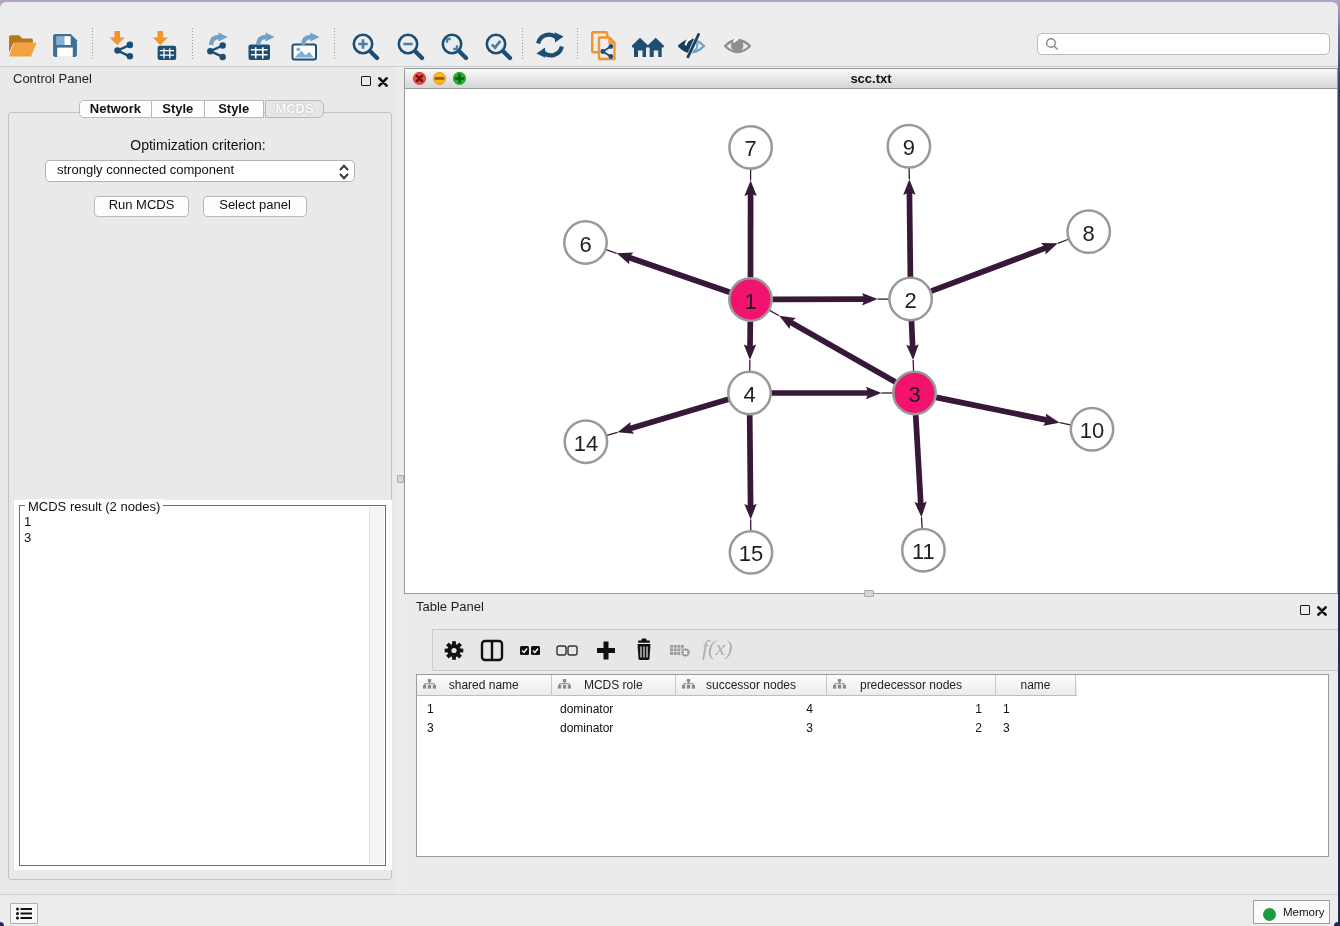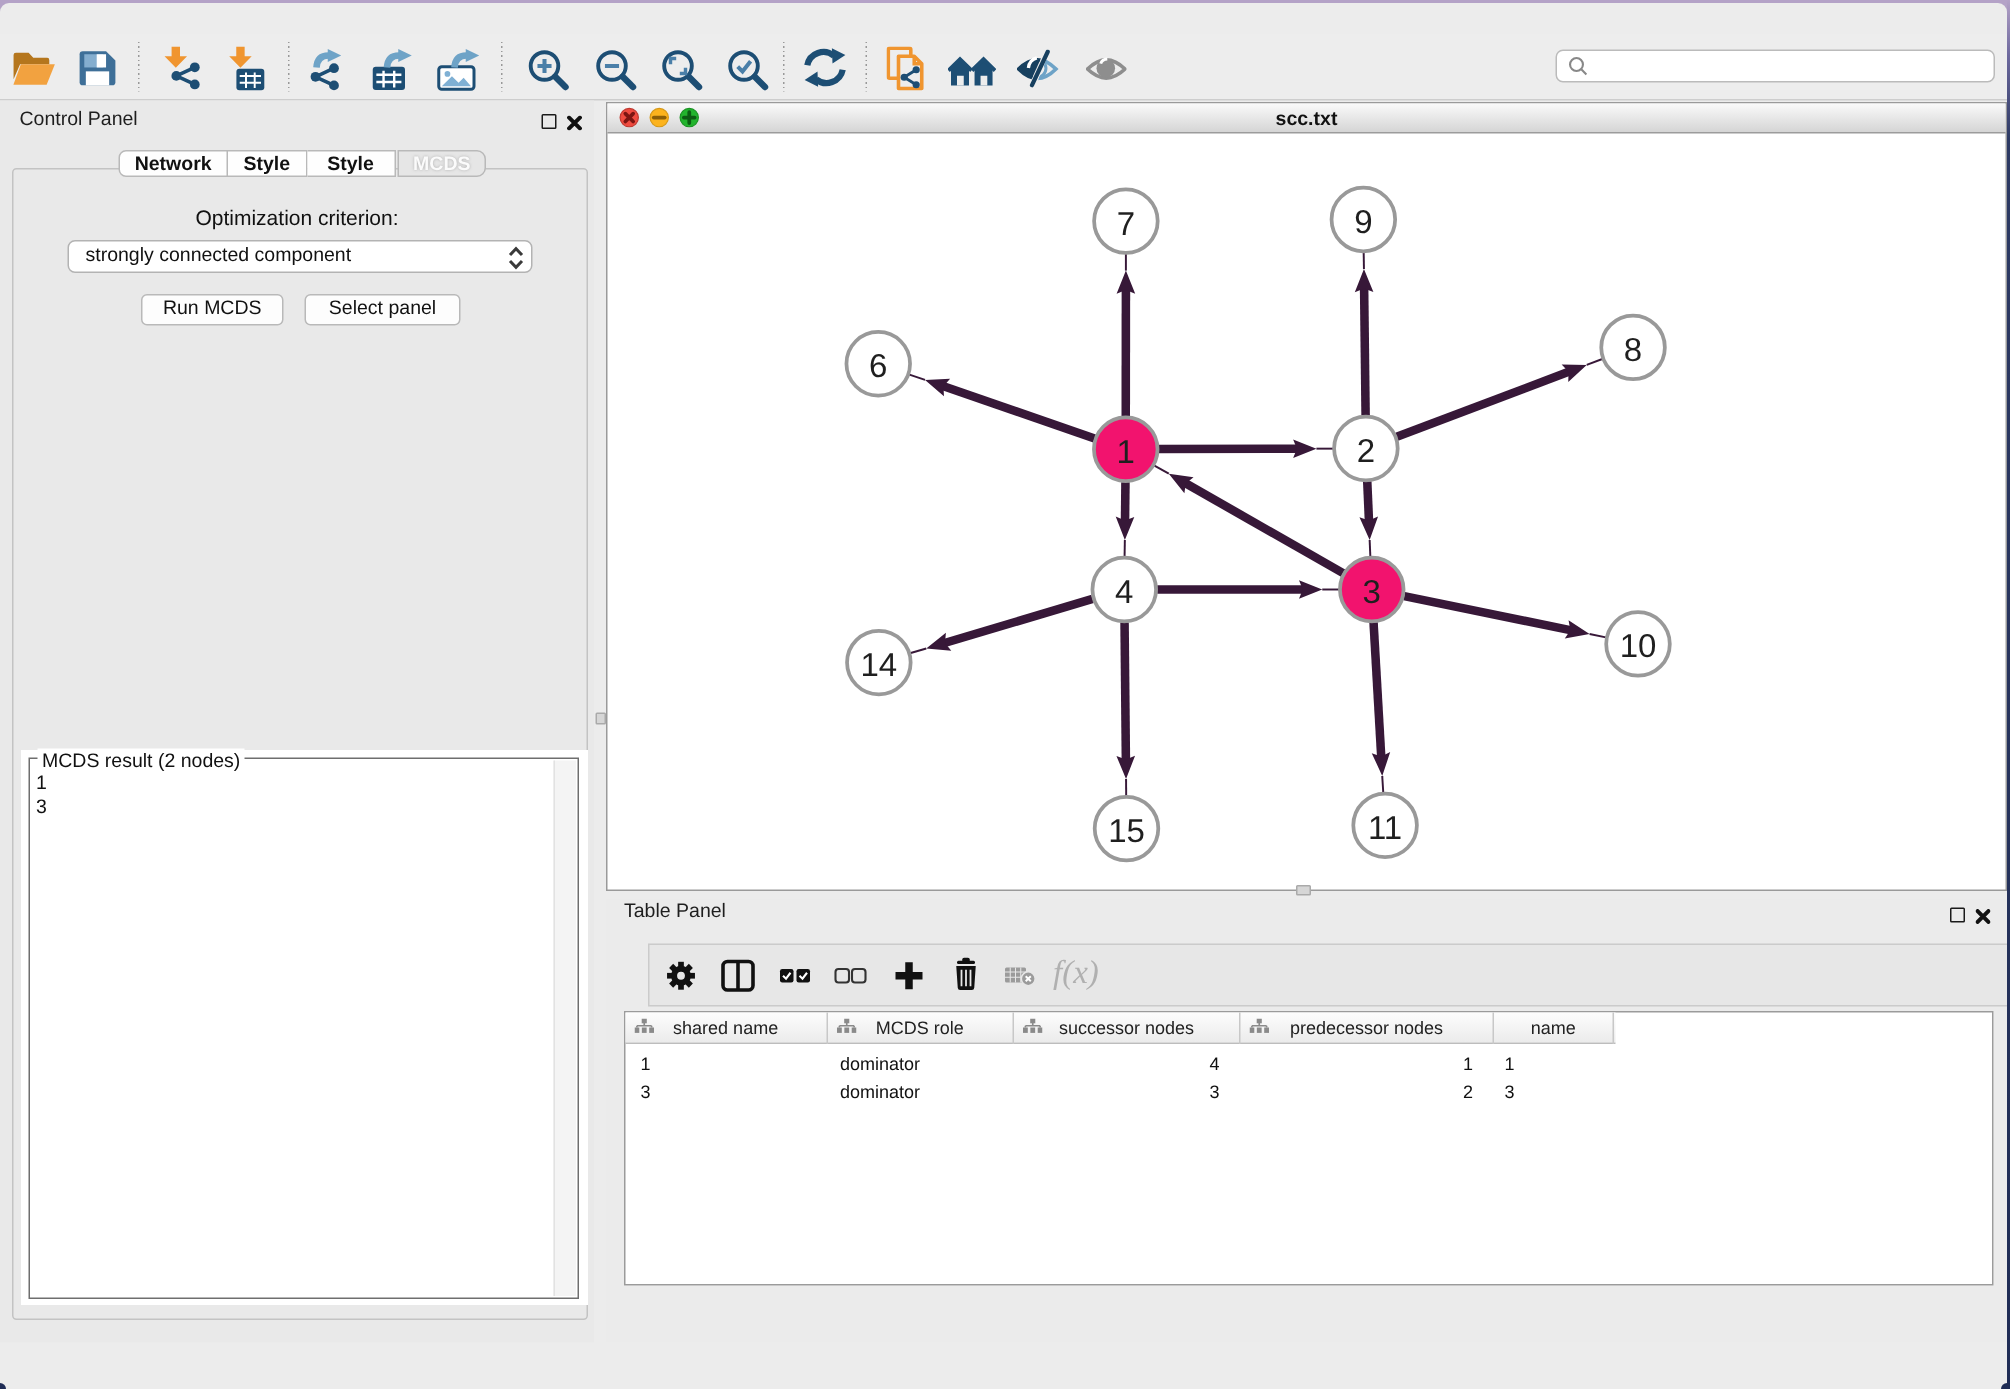--- a/index.html
+++ b/index.html
@@ -395,16 +395,30 @@
       <div class="abs td" style="left:269px;top:24px;width:127px;text-align:right">4</div>
       <div class="abs td" style="left:420px;top:24px;width:145px;text-align:right">1</div>
       <div class="abs td" style="left:586px;top:24px">1</div>
       <div class="abs td" style="left:10px;top:43px">3</div>
       <div class="abs td" style="left:143px;top:43px">dominator</div>
       <div class="abs td" style="left:269px;top:43px;width:127px;text-align:right">3</div>
       <div class="abs td" style="left:420px;top:43px;width:145px;text-align:right">2</div>
       <div class="abs td" style="left:586px;top:43px">3</div>
     </div>
   </div>
+  <div class="abs" id="statusbar">
+    <div class="abs" id="listbtn">
+        <svg width="16" height="13" viewBox="0 0 16 13" style="position:absolute;left:5px;top:3px">
+          <circle cx="1.5" cy="2" r="1.5" fill="#111"></circle>
+          <circle cx="1.5" cy="6.5" r="1.5" fill="#111"></circle>
+          <circle cx="1.5" cy="11" r="1.5" fill="#111"></circle>
+          <path d="M4.5,2 H16 M4.5,6.5 H16 M4.5,11 H16" stroke="#111" stroke-width="2.2"></path>
+        </svg>
+      </div>
+    <div class="abs" id="memorybtn">
+      <div class="abs" style="left:9px;top:7px;width:13px;height:13px;border-radius:50%;background:#1d9b3e"></div>
+      <div class="abs" style="left:29px;top:5px;font-size:11.5px">Memory</div>
+    </div>
+  </div>
 </div>
 <div class="abs corner" style="left:0;top:922px;border-radius:0 5px 0 0"></div>
 <div class="abs corner" style="left:1334px;top:922px;border-radius:5px 0 0 0"></div>
 <div class="abs" id="desktop-right"></div>
 
 </body></html>

